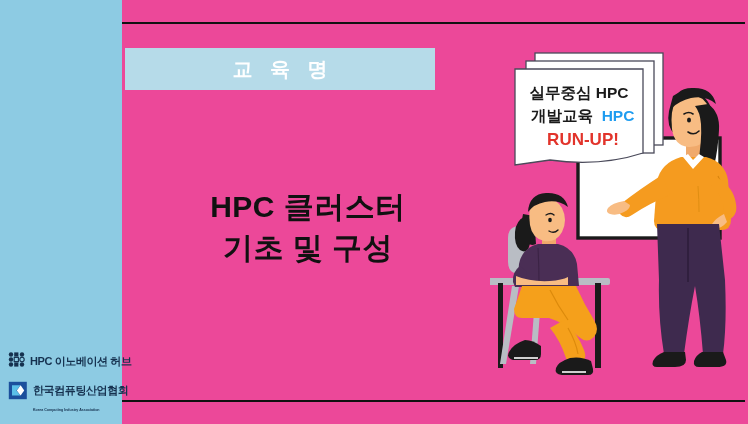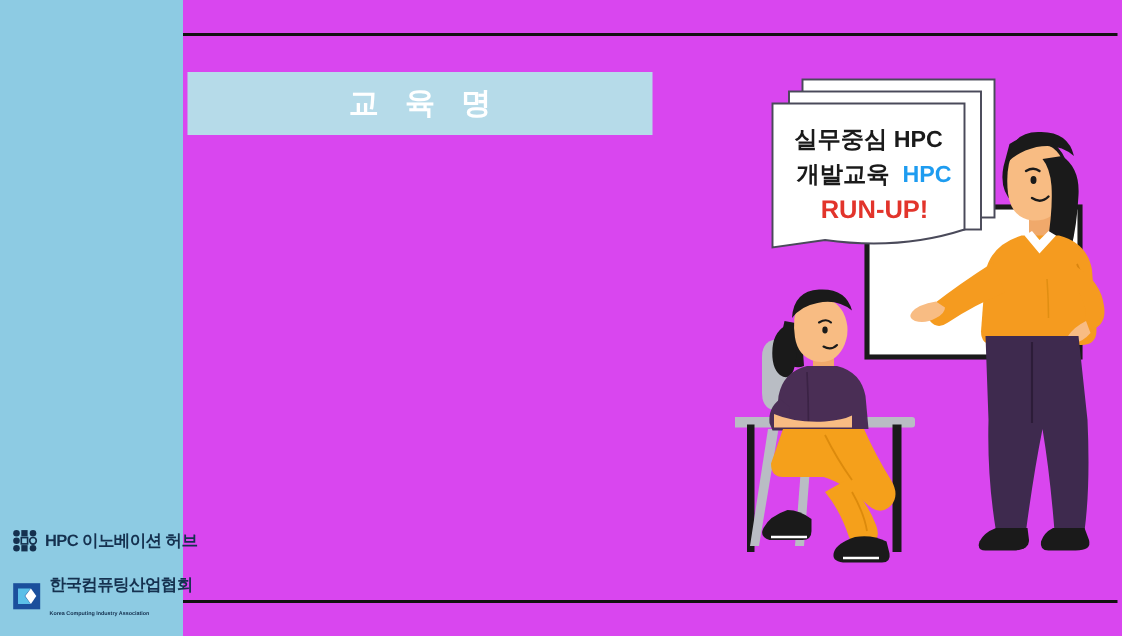--- a/index.html
+++ b/index.html
@@ -7,21 +7,21 @@
     padding: 0;
     background: #ffffff;
   }
   body {
     font-family: "Liberation Sans", sans-serif;
   }
   #slide {
     position: relative;
     width: 748px;
     height: 424px;
-    background: #d946ef;
+    background: #ec4899;
     overflow: hidden;
   }
 
   
   #sidebar {
     position: absolute;
     left: 0;
     top: 0;
     width: 122px;
     height: 424px;
@@ -77,21 +77,20 @@
 
   
   #logos {
     position: absolute;
     left: 8px;
     top: 352px;
     width: 112px;
   }
   .logo-row {
     display: flex;
-    align-items: center;
     gap: 5px;
   }
   #logo-row-hub { margin-bottom: 12px; }
   .logo-mark { flex: 0 0 auto; line-height: 0; }
   .logo-text-wrap { line-height: 1.05; }
   .logo-ko {
     color: #15314F;
     font-size: 11px;
     font-weight: bold;
     white-space: nowrap;
@@ -130,20 +129,22 @@
   <div id="sidebar"></div>
 
   <div class="rule" id="rule-top"></div>
   <div class="rule" id="rule-bottom"></div>
 
   <div id="header-band">
     <span id="header-label">교 육 명</span>
   </div>
 
   <div id="title-block">
+    <span class="title-line">HPC 클러스터</span>
+    <span class="title-line">기초 및 구성</span>
   </div>
 
   <div id="logos">
 
     <div class="logo-row" id="logo-row-hub">
       <span class="logo-mark">
         <svg width="17" height="15" viewBox="0 0 17 15">
           <circle cx="3" cy="2.5" r="2.2" fill="#15314F"></circle>
           <rect x="6.2" y="0.4" width="4.2" height="4.2" fill="#15314F"></rect>
           <circle cx="14" cy="2.5" r="2.2" fill="#15314F"></circle>

